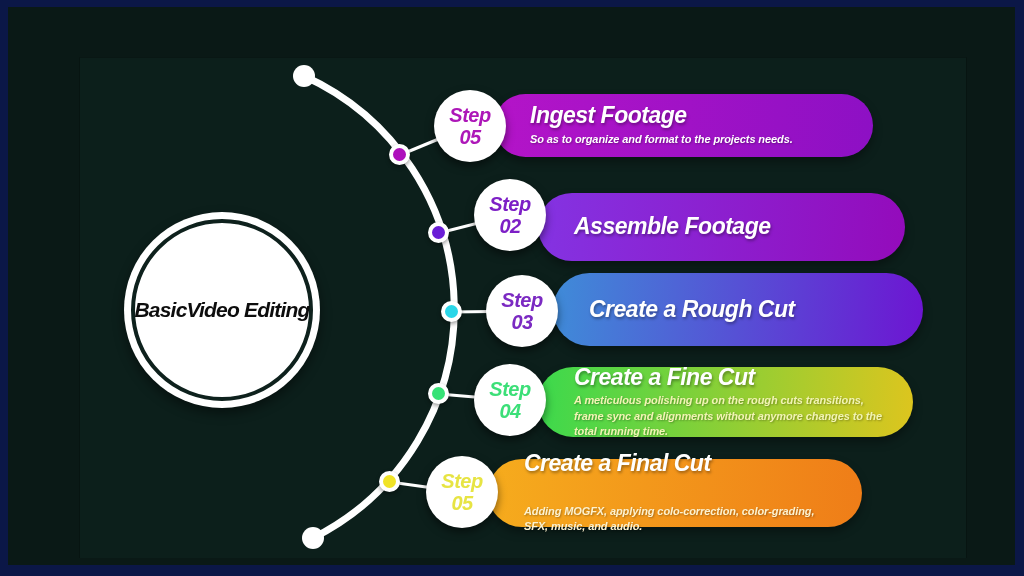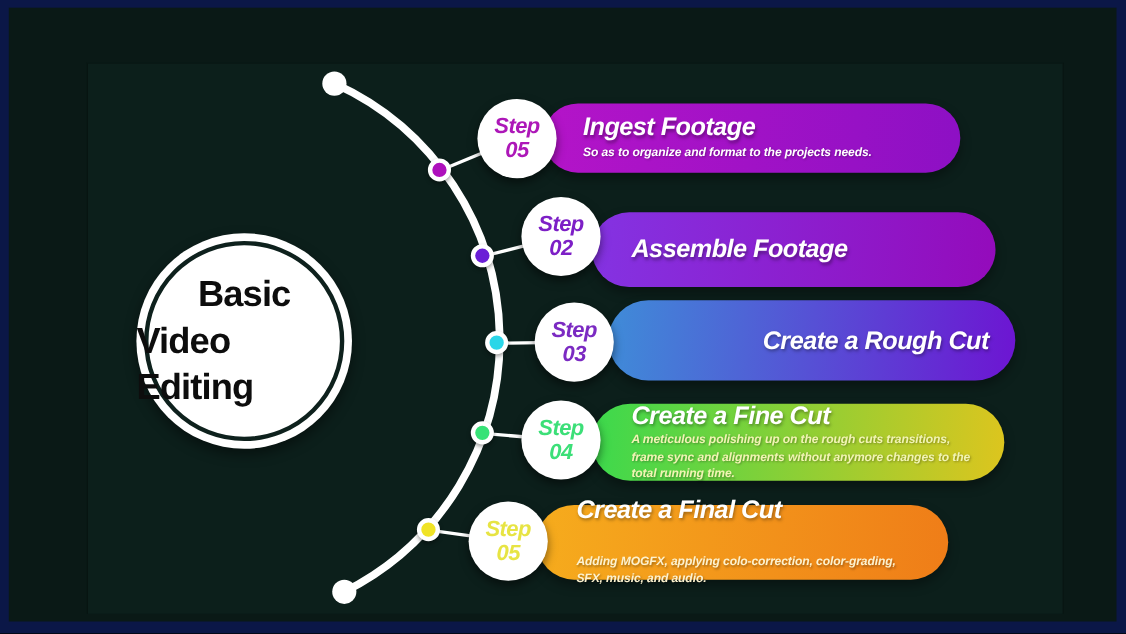--- a/index.html
+++ b/index.html
@@ -30,23 +30,23 @@
   .hub{
     position:absolute;left:124px;top:212px;width:196px;height:196px;
     background:#ffffff;border-radius:50%;z-index:2;
     box-shadow:0 5px 12px rgba(0,0,0,0.45);
   }
   .hub-ring{
     position:absolute;inset:7px;border-radius:50%;
     border:4px solid var(--t-ring,#0e211d);
   }
   .hub-text{
-    position:absolute;inset:0;display:flex;flex-direction:column;
+    position:absolute;inset:0;display:flex;flex-direction:row;
     align-items:center;justify-content:center;
-    font-size:33px;font-weight:bold;
+    font-size:21px;font-weight:bold;font-style:italic;
     color:var(--t-hub_text,#0d0d0d);line-height:1.3;letter-spacing:-0.8px;
   }
 
   .step{position:absolute;left:0;top:0;z-index:2;}
 
   .banner{
     position:absolute;border-radius:37px;
     background:linear-gradient(94deg,var(--ga),var(--gb));
     display:flex;flex-direction:column;justify-content:center;
     padding:4px 24px 4px 36px;box-sizing:border-box;
@@ -71,21 +71,21 @@
     font-size:20px;line-height:1.1;letter-spacing:-0.5px;
   }
   .dot{
     position:absolute;width:13px;height:13px;border-radius:50%;
     background:var(--dot);border:4px solid #ffffff;z-index:3;
     box-shadow:0 2px 4px rgba(0,0,0,0.4);
   }
 
   .b1{left:494px;top:94px;width:379px;height:63px;}
   .b2{left:538px;top:193px;width:367px;height:68px;}
-  .b3{left:553px;top:273px;width:370px;height:73px;align-items:flex-end;}
+  .b3{left:553px;top:273px;width:370px;height:73px;}
   .b4{left:538px;top:367px;width:375px;height:70px;}
   .b5{left:488px;top:459px;width:374px;height:68px;gap:24px;}
 
   .c1{left:434px;top:90px;}
   .c2{left:474px;top:179px;}
   .c3{left:486px;top:275px;}
   .c4{left:474px;top:364px;}
   .c5{left:426px;top:456px;}
 
   .d1{left:389px;top:144px;}

